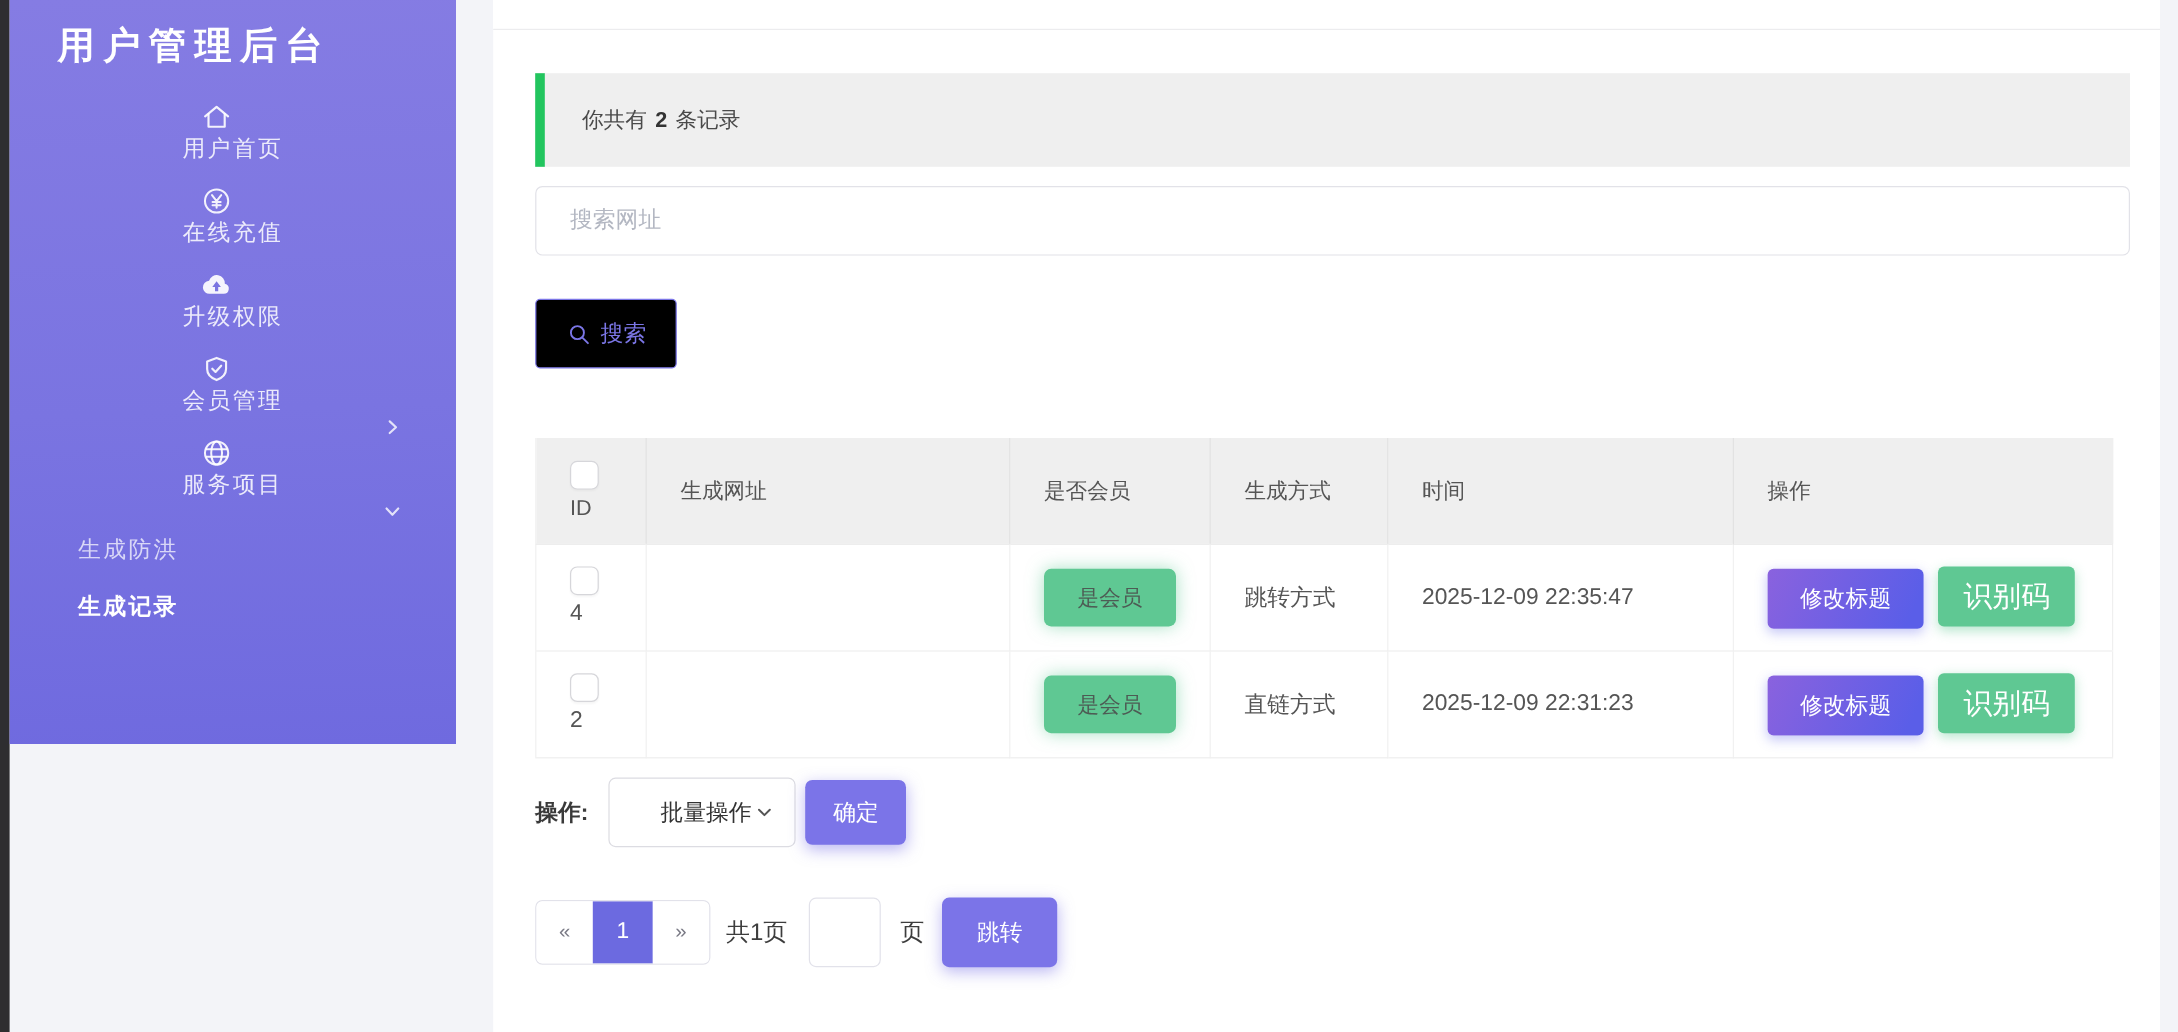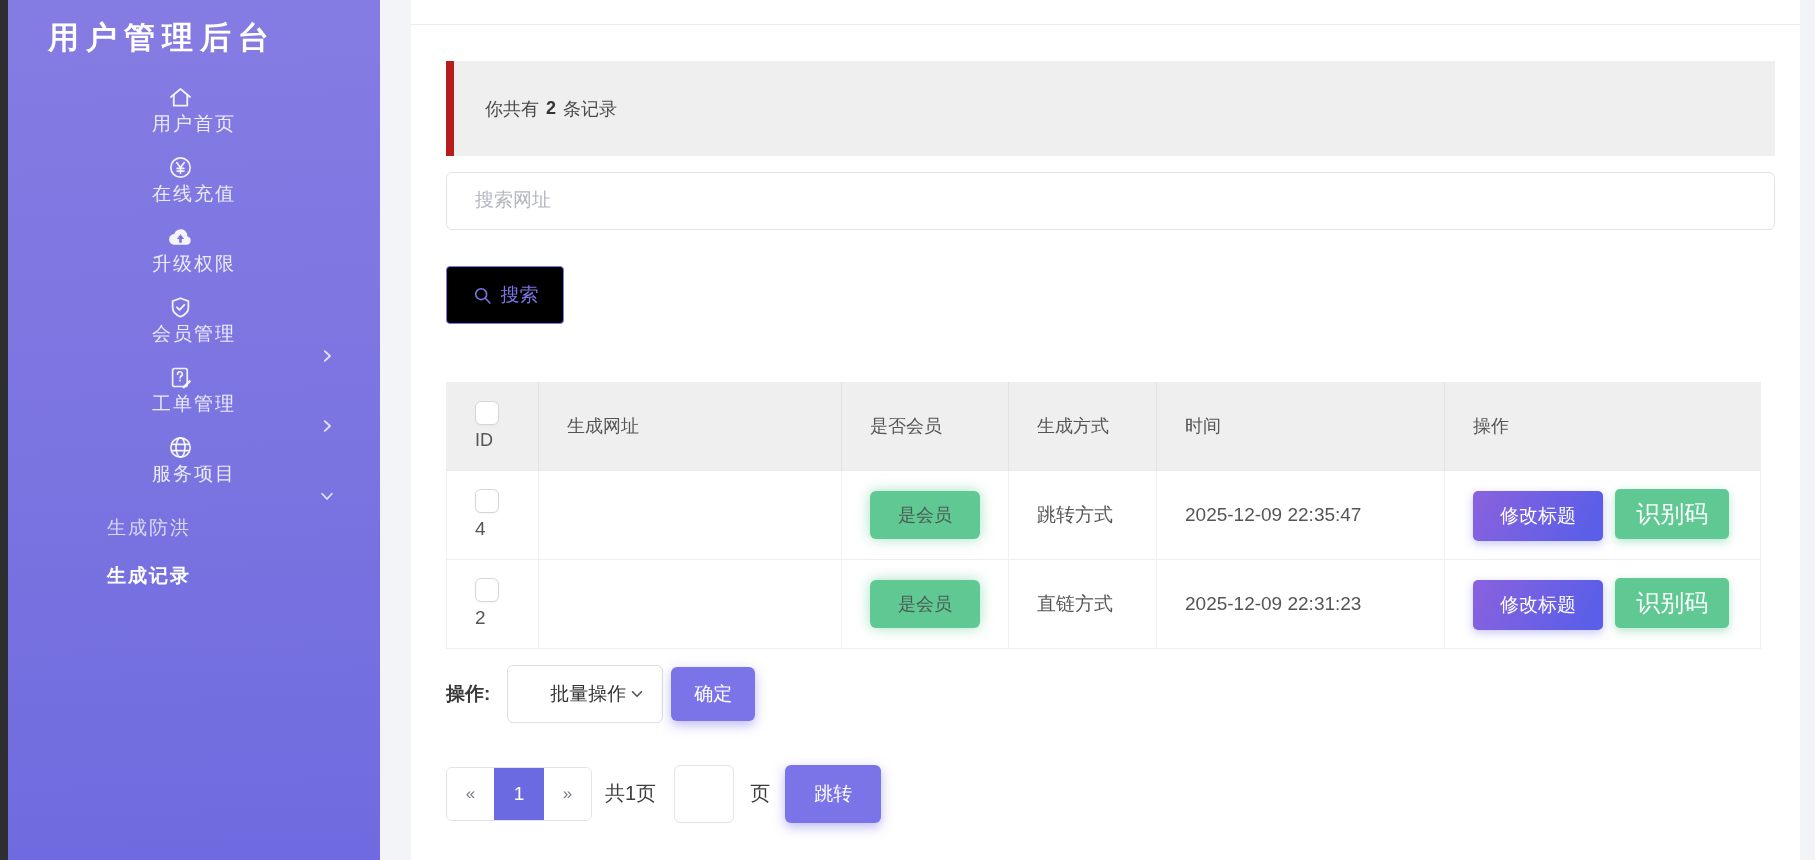--- a/index.html
+++ b/index.html
@@ -7,59 +7,59 @@
   body {
     position:relative; overflow:hidden;
     background:#f3f4f8;
     font-family:"Liberation Sans","DejaVu Sans",sans-serif;
     color:#555;
   }
   
   .dark-strip { position:absolute; left:0; top:0; width:8px; height:860px; background:#2e2e30; }
   
   .sidebar {
-    position:absolute; left:8px; top:0; width:372px; height:860px;
+    position:absolute; left:8px; top:0; width:372px; height:620px;
     background:linear-gradient(178deg,#857CE3 0%,#7A74E1 55%,#6F6ADF 100%);
   }
   .side-title {
     padding:16px 0 0 40px; font-size:31px; font-weight:600; color:#fff;
     letter-spacing:7px; line-height:44px;
   }
   .menu { margin-top:24px; }
   .menu-item {
     height:70px; display:flex; align-items:center;
     padding:0 44px 0 44px; cursor:pointer;
     color:rgba(255,255,255,0.85); font-size:19px; letter-spacing:2px;flex-direction:column;
   }
   .menu-item .icon { width:27px; height:27px; margin-right:28px; display:flex; align-items:center; justify-content:center; color:rgba(255,255,255,0.9); }
   .menu-item .chev { margin-left:auto; display:flex; color:rgba(255,255,255,0.8); }
   .sub-item {
     height:48px; display:flex; align-items:center; cursor:pointer;
-    padding-left:99px; font-size:19px; letter-spacing:2px;
+    padding-left:57px; font-size:19px; letter-spacing:2px;
     color:rgba(255,255,255,0.72);
   }
   .sub-item.active { color:#ffffff; font-weight:bold; }
   .menu-item.last { margin-top:12px; }
   
   .content { position:absolute; left:411px; top:0; width:1389px; height:860px; background:#fff; }
   .topbar { height:25px; border-bottom:1px solid #ececee; background:#fff; }
   .content-inner { padding:36px 25px 0 35px; }
   
   .alert {
-    height:95px; background:#efefef; border-left:8px solid #b91c1c;
+    height:78px; background:#efefef; border-left:8px solid #22c55e;
     display:flex; align-items:center; padding-left:31px;
     font-size:18px; color:#4a4a4a;
   }
   .alert .count { font-weight:bold; margin:0 7px; color:#333; }
   
   .search-input {
     margin-top:16px; width:100%; height:58px;
     border:1px solid #e2e2e8; border-radius:6px;
     padding:0 28px; font-size:19px; color:#444; outline:none;
-    font-family:Liberation Mono, monospace;
+    font-family:Liberation Sans, sans-serif;
   }
   .search-input::placeholder { color:#b3b7c2; }
   .search-btn {
     margin-top:36px; width:118px; height:58px;
     display:flex; align-items:center; justify-content:center; gap:8px;
     background:#000000; border:1px solid #7B76E6; border-radius:4px;
     color:#7B76E6; font-size:19px; cursor:pointer; font-family:inherit;
   }
   
   .records { margin-top:58px; width:1314px; border-collapse:collapse; table-layout:fixed;
@@ -188,35 +188,20 @@
         </svg>
       </span>
       <span>会员管理</span>
       <span class="chev">
         <svg width="18" height="18" viewBox="0 0 24 24" fill="none" stroke="currentColor" stroke-width="2.4" stroke-linecap="round" stroke-linejoin="round">
             <path d="M9 5.5 L16 12 L9 18.5"></path>
           </svg>
       </span>
     </div>
 
-    <div class="menu-item">
-      <span class="icon">
-        <svg width="27" height="27" viewBox="0 0 24 24" fill="none" stroke="currentColor" stroke-width="1.5" stroke-linecap="round" stroke-linejoin="round">
-          <rect x="5" y="4" width="13" height="16" rx="1.8"></rect>
-          <path d="M9.4 9 a2.1 2.1 0 1 1 2.7 2 l-0.4 1.3 M11.6 14.6 v0.2"></path>
-          <path d="M13.5 20.5 L20 14 L21.5 15.5 L15 22 Z" fill="currentColor" stroke="none"></path>
-        </svg>
-      </span>
-      <span>工单管理</span>
-      <span class="chev">
-        <svg width="18" height="18" viewBox="0 0 24 24" fill="none" stroke="currentColor" stroke-width="2.4" stroke-linecap="round" stroke-linejoin="round">
-            <path d="M9 5.5 L16 12 L9 18.5"></path>
-          </svg>
-      </span>
-    </div>
 
     <div class="menu-item">
       <span class="icon">
         <svg width="27" height="27" viewBox="0 0 24 24" fill="none" stroke="currentColor" stroke-width="1.5">
           <circle cx="12" cy="12" r="8.6"></circle>
           <ellipse cx="12" cy="12" rx="4" ry="8.6"></ellipse>
           <path d="M3.8 9.2 H20.2 M3.8 14.8 H20.2"></path>
         </svg>
       </span>
       <span>服务项目</span>

